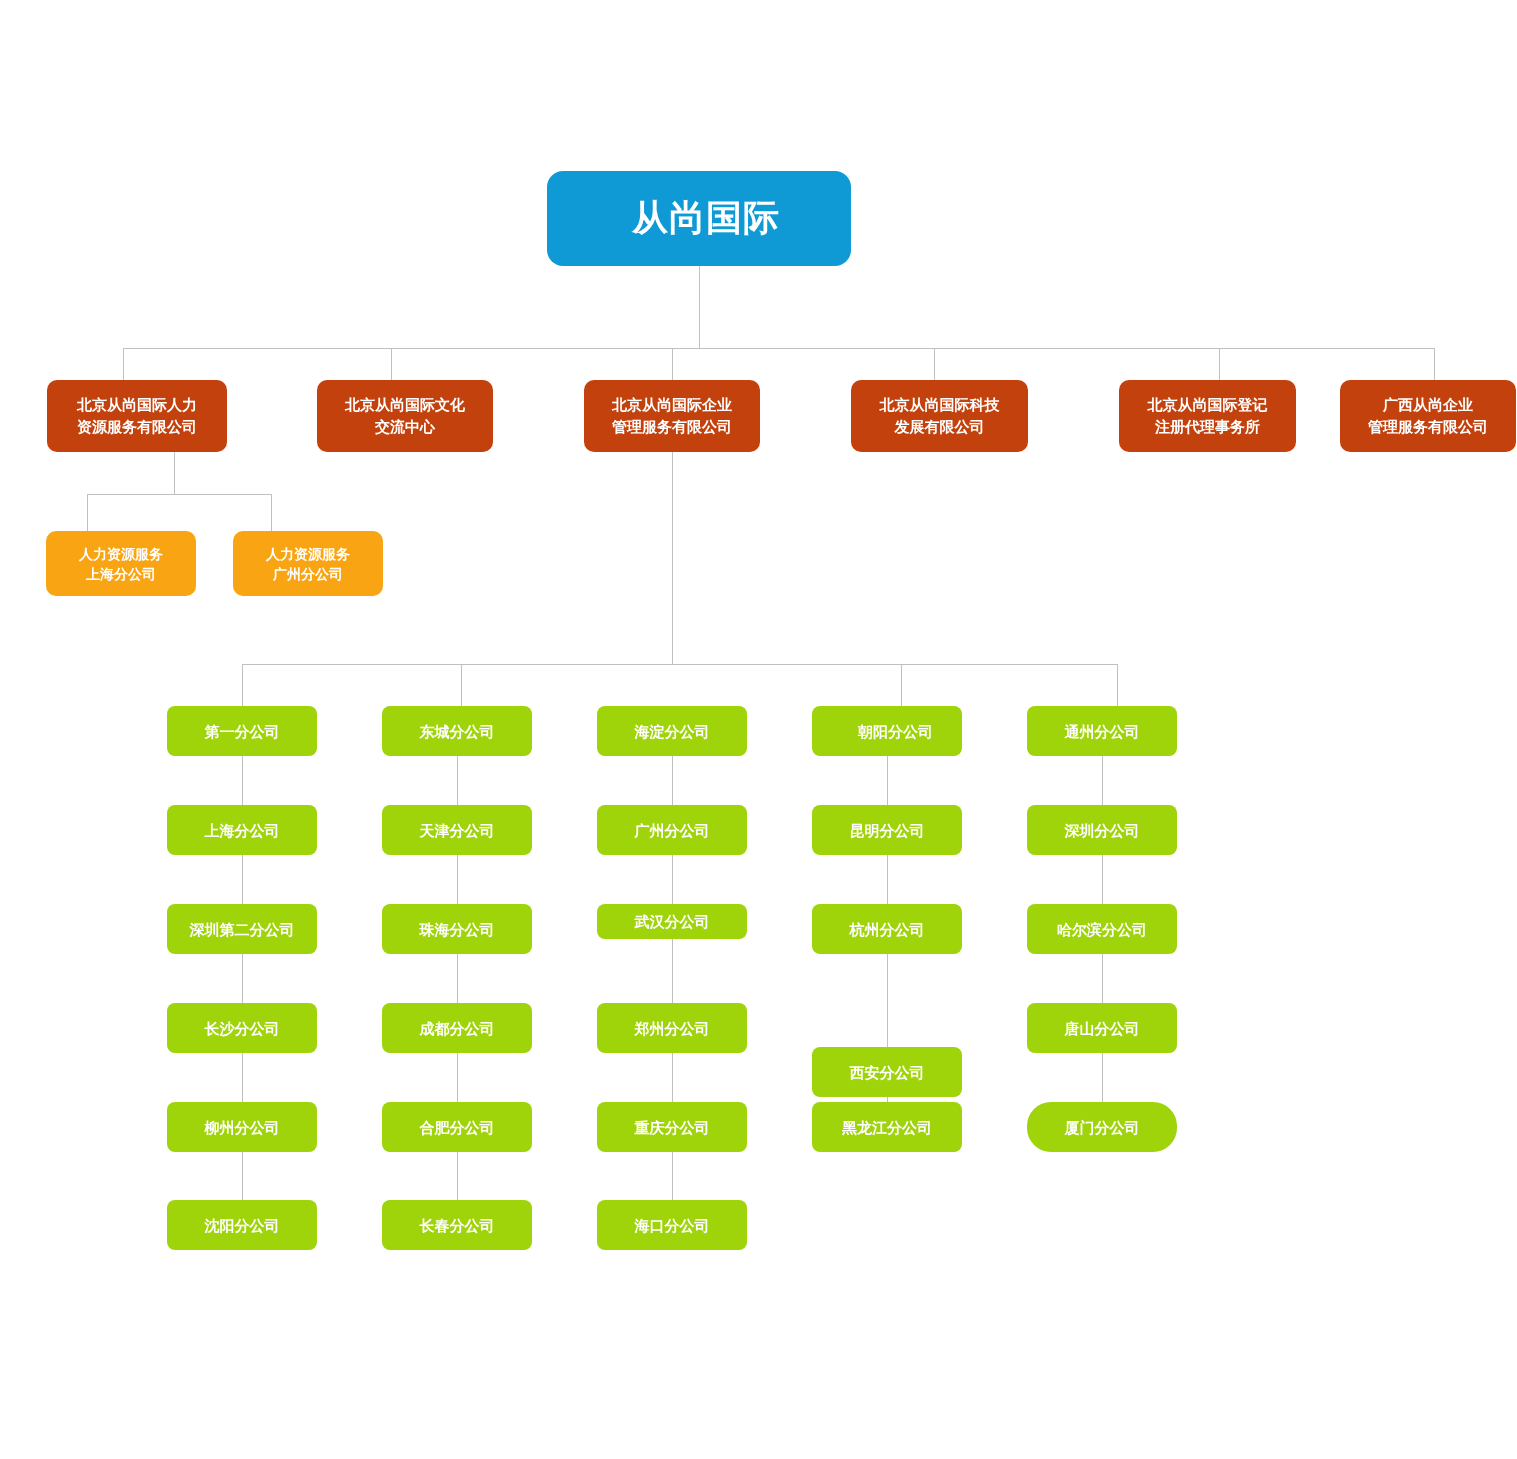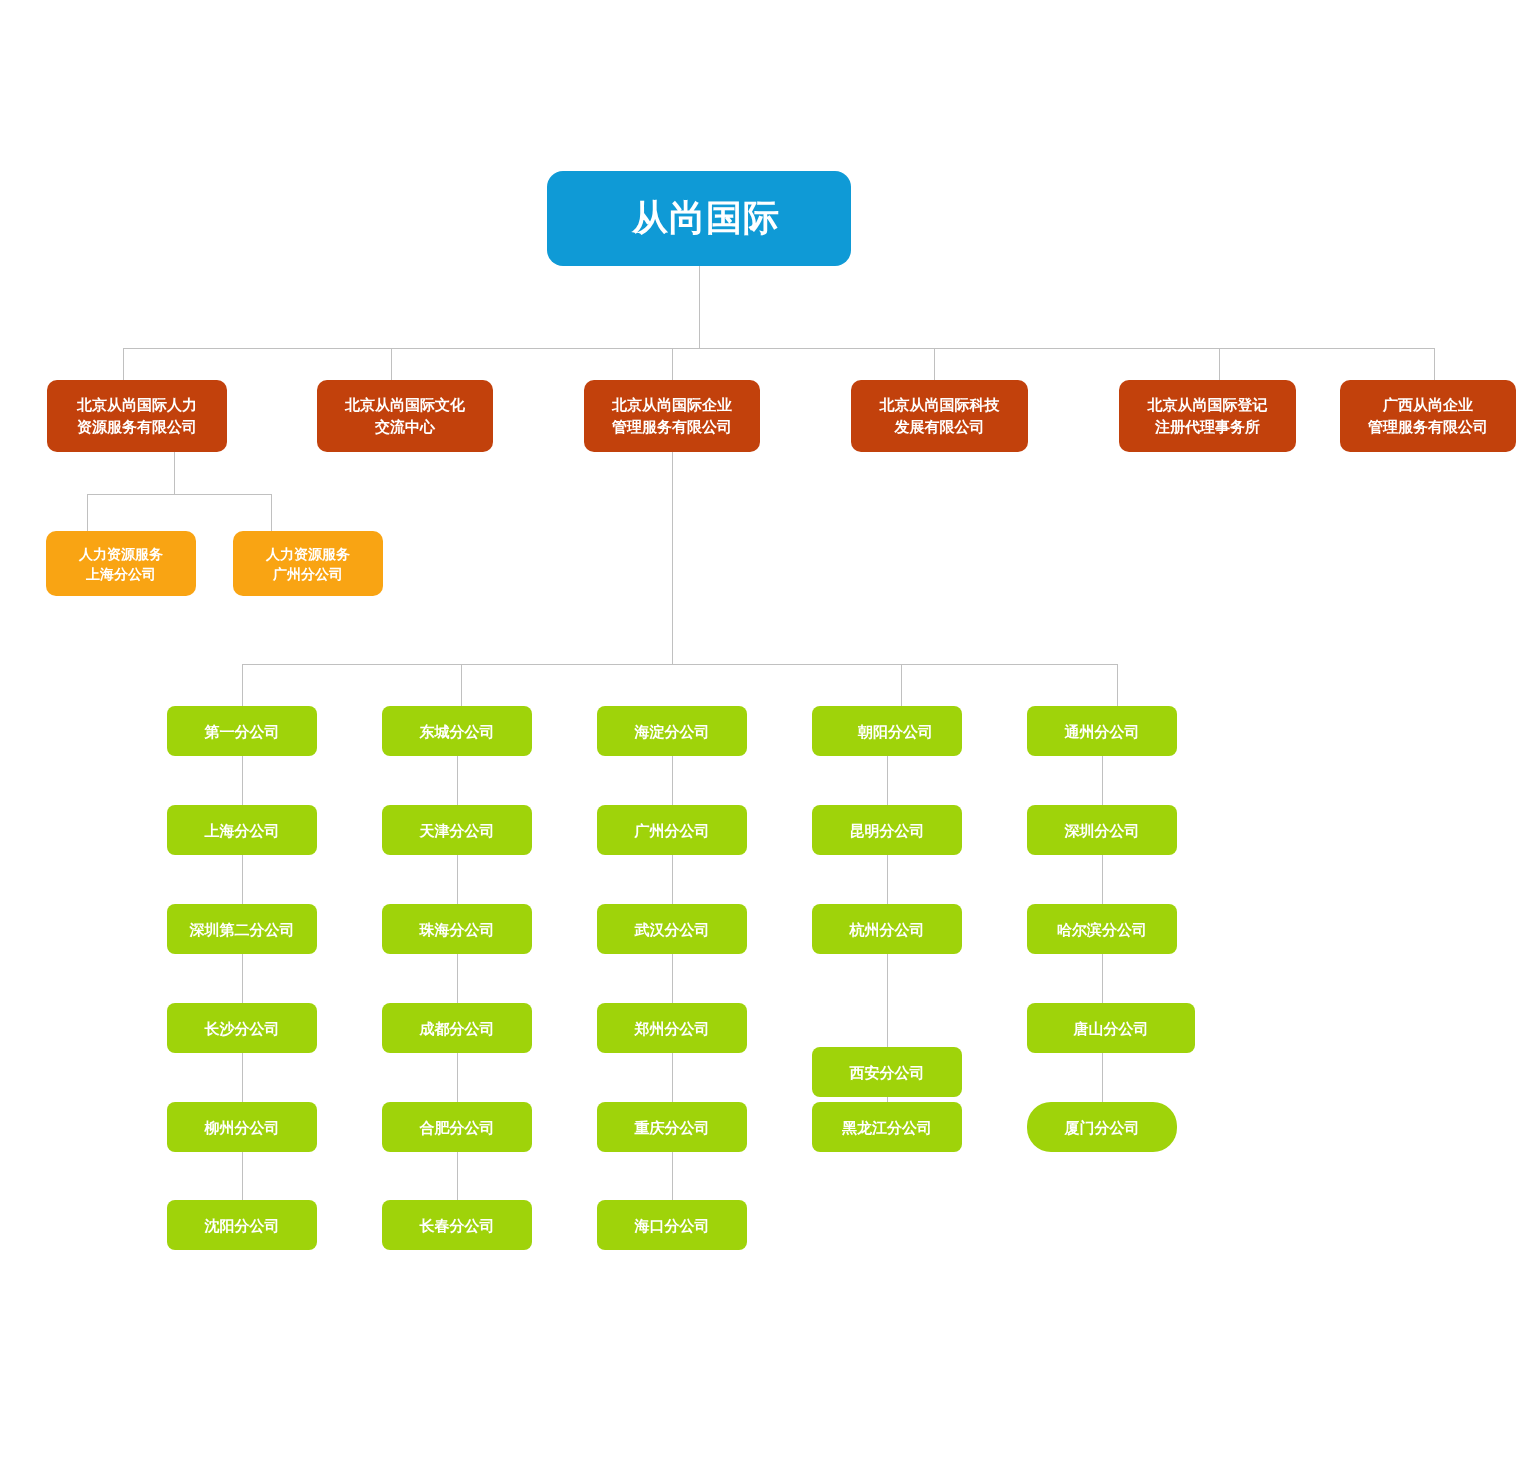--- a/index.html
+++ b/index.html
@@ -93,30 +93,30 @@
 
   <div class="node branch" style="left:382px;top:706px;width:150px;height:50px;">东城分公司</div>
   <div class="node branch" style="left:382px;top:805px;width:150px;height:50px;">天津分公司</div>
   <div class="node branch" style="left:382px;top:904px;width:150px;height:50px;">珠海分公司</div>
   <div class="node branch" style="left:382px;top:1003px;width:150px;height:50px;">成都分公司</div>
   <div class="node branch" style="left:382px;top:1102px;width:150px;height:50px;">合肥分公司</div>
   <div class="node branch" style="left:382px;top:1200px;width:150px;height:50px;">长春分公司</div>
 
   <div class="node branch" style="left:597px;top:706px;width:150px;height:50px;">海淀分公司</div>
   <div class="node branch" style="left:597px;top:805px;width:150px;height:50px;">广州分公司</div>
-  <div class="node branch" style="left:597px;top:904px;width:150px;height:50px;">武汉分公司</div>
+  <div class="node branch" style="left:597px;top:904px;width:150px;height:35px;">武汉分公司</div>
   <div class="node branch" style="left:597px;top:1003px;width:150px;height:50px;">郑州分公司</div>
   <div class="node branch" style="left:597px;top:1102px;width:150px;height:50px;">重庆分公司</div>
   <div class="node branch" style="left:597px;top:1200px;width:150px;height:50px;">海口分公司</div>
 
   <div class="node branch" style="left:812px;top:706px;width:150px;height:50px;padding-left:17px;">朝阳分公司</div>
   <div class="node branch" style="left:812px;top:805px;width:150px;height:50px;">昆明分公司</div>
   <div class="node branch" style="left:812px;top:904px;width:150px;height:50px;">杭州分公司</div>
   <div class="node branch" style="left:812px;top:1003px;width:150px;height:50px;margin-top:44px;">西安分公司</div>
   <div class="node branch" style="left:812px;top:1102px;width:150px;height:50px;">黑龙江分公司</div>
 
   <div class="node branch" style="left:1027px;top:706px;width:150px;height:50px;">通州分公司</div>
   <div class="node branch" style="left:1027px;top:805px;width:150px;height:50px;">深圳分公司</div>
   <div class="node branch" style="left:1027px;top:904px;width:150px;height:50px;">哈尔滨分公司</div>
-  <div class="node branch" style="left:1027px;top:1003px;width:168px;height:50px;text-align:center;">唐山分公司</div>
+  <div class="node branch" style="left:1027px;top:1003px;width:150px;height:50px;text-align:center;">唐山分公司</div>
   <div class="node branch" style="left:1027px;top:1102px;width:150px;height:50px;border-radius:24px;">厦门分公司</div>
 
 </div>
 
 </body></html>

